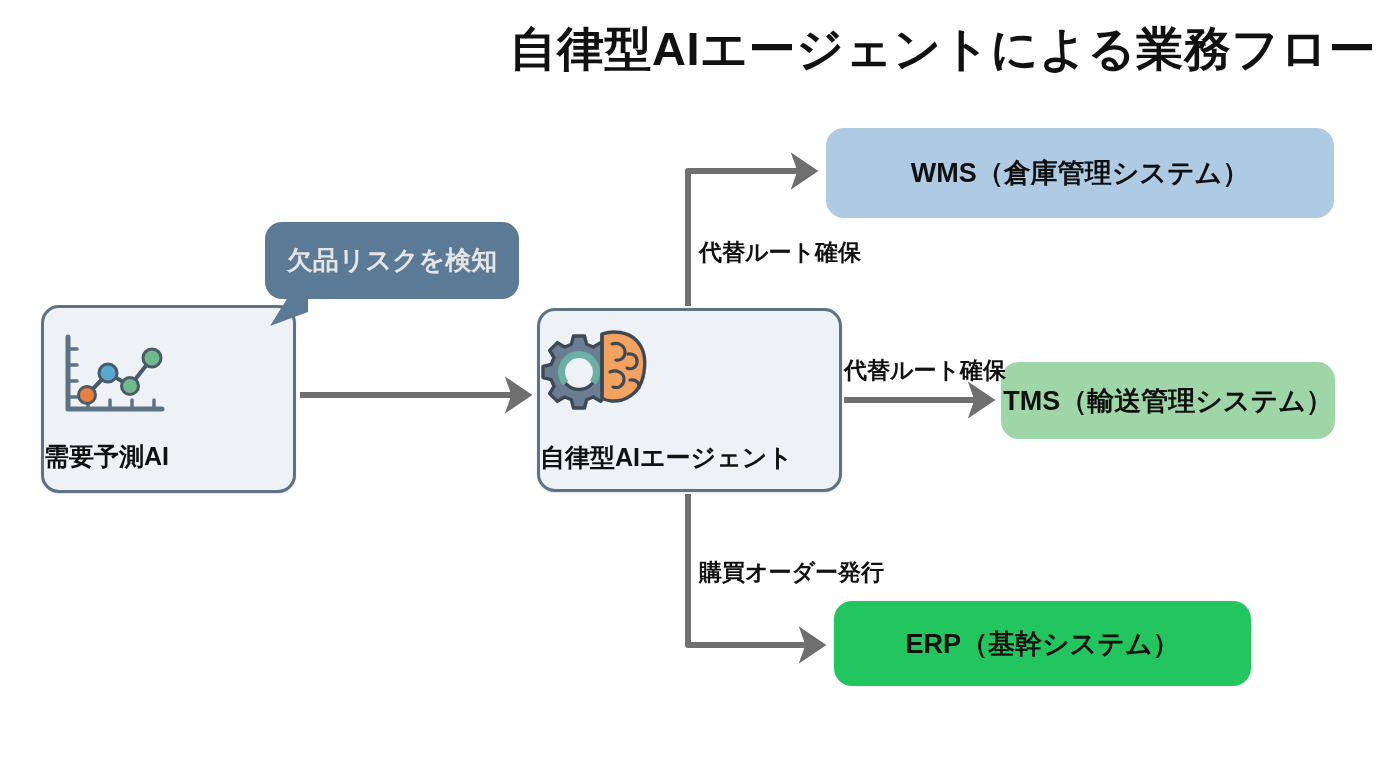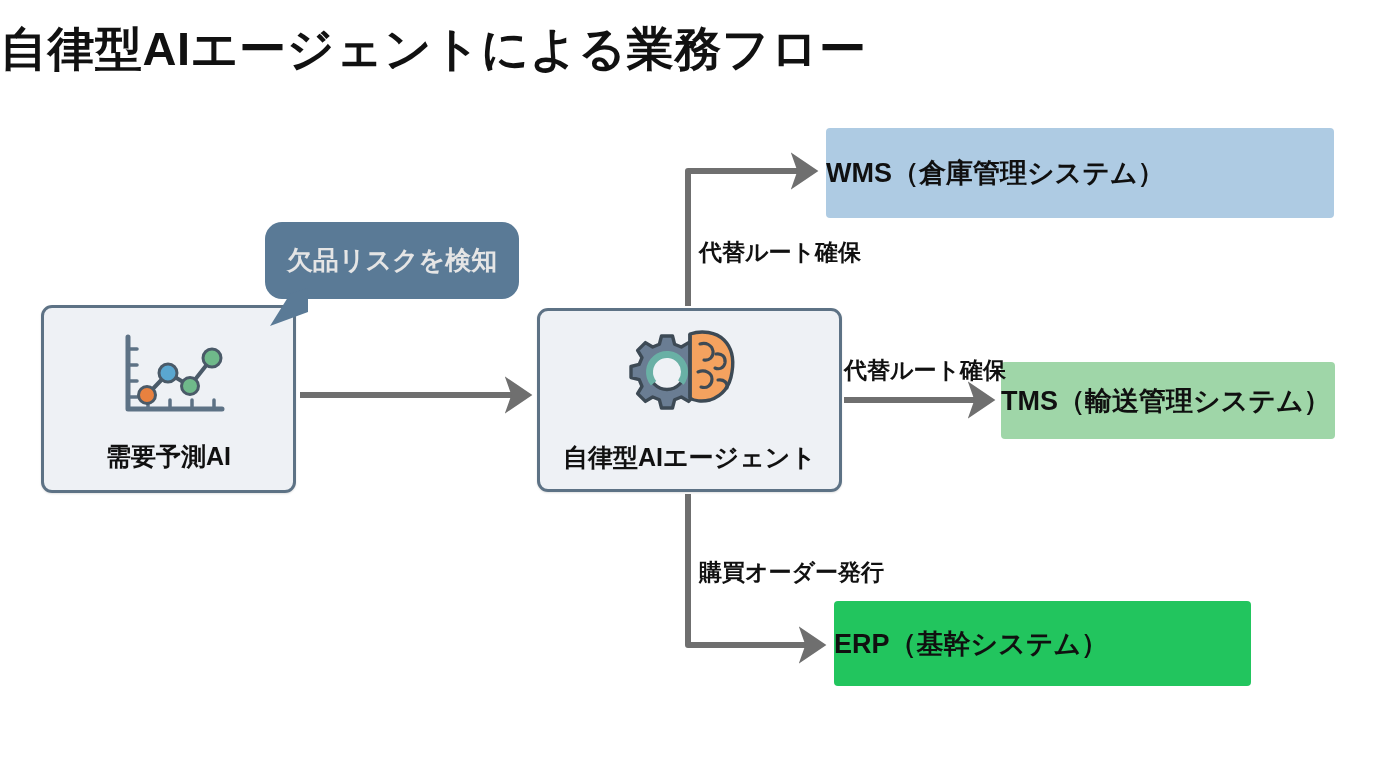--- a/index.html
+++ b/index.html
@@ -28,36 +28,36 @@
     height: 768px;
     pointer-events: none;
   }
 
   
   .title {
     position: absolute;
     left: 0;
     top: 18px;
     width: 1376px;
-    text-align: left;
+    text-align: right;
     font-size: 47px;
     font-weight: bold;
     color: #111111;
     letter-spacing: 0.5px;
     white-space: nowrap;
   }
 
   
   .node {
     position: absolute;
     box-sizing: border-box;
-    border-radius: 11px;
+    border-radius: 18px;
     display: flex;
     flex-direction: column;
-    align-items: center;
+    align-items: flex-start;
     justify-content: center;
   }
   .node-outlined {
     background: #eef1f5;
     border: 3px solid #5d7285;
     box-shadow: 0 1px 2px rgba(0,0,0,0.12);
   }
   .node-label {
     font-size: 25px;
     font-weight: bold;
@@ -80,23 +80,24 @@
     top: 308px;
     width: 305px;
     height: 184px;
   }
   #node-agent .node-label { margin-top: 8px; }
 
   
   .sys-node {
     position: absolute;
     box-sizing: border-box;
-    border-radius: 4px;
+    border-radius: 18px;
     display: flex;
     align-items: center;
+    justify-content: center;
   }
   .sys-label {
     font-size: 27px;
     font-weight: bold;
     color: #101010;
     white-space: nowrap;
   }
   #node-wms {
     left: 826px;
     top: 128px;

